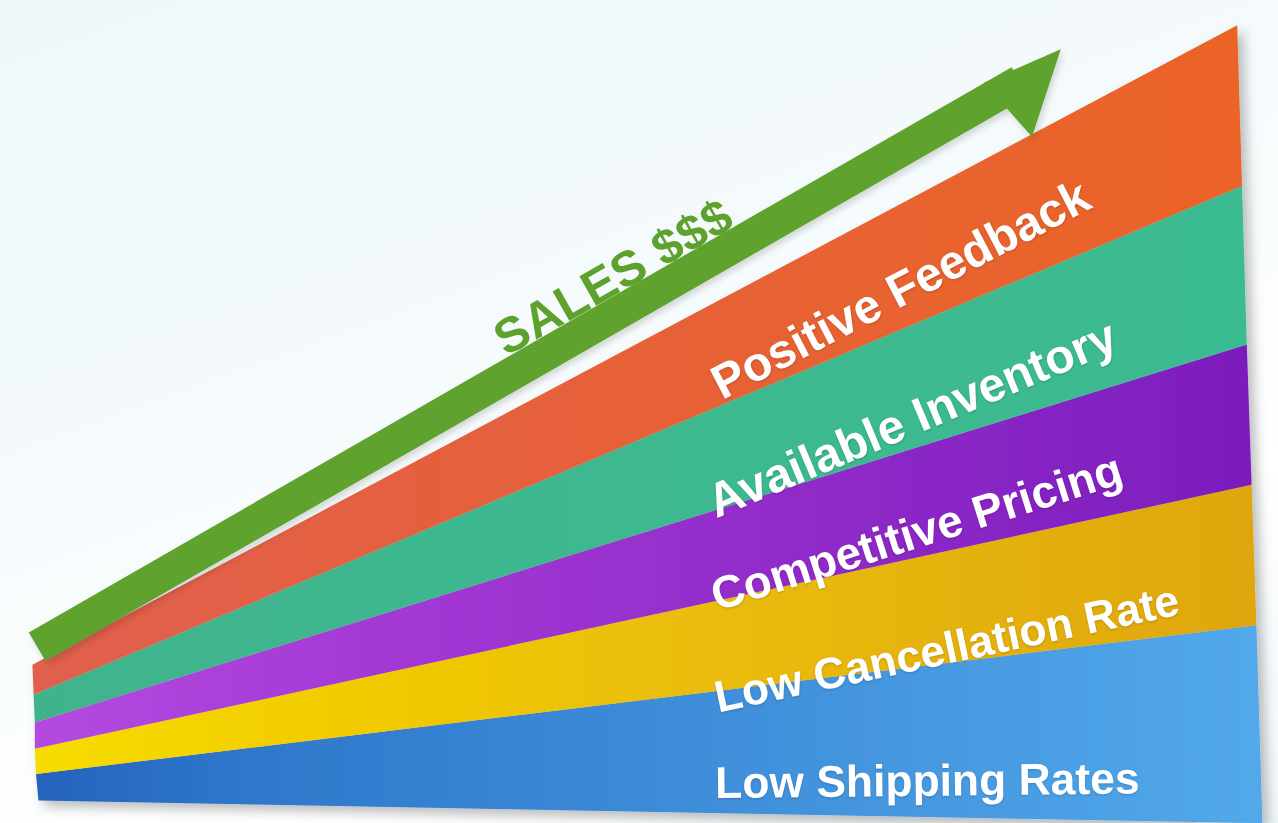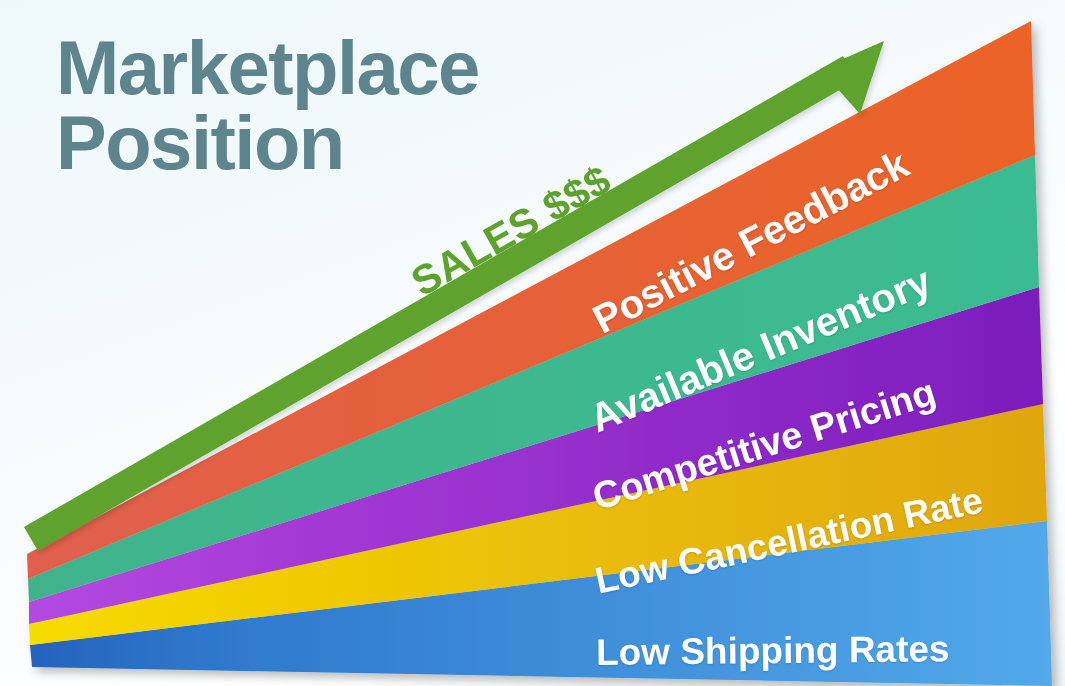--- a/index.html
+++ b/index.html
@@ -114,22 +114,20 @@
 
       <path d="M 27,554 L 1031,21 L 1035,155 L 28,579 Z" fill="url(#gradOrange)"></path>
     </g>
 
     <g filter="url(#arrowShadow)">
       <path d="M 24,527 L 843,56 L 857,80 L 38,551 Z" fill="#5ea22e"></path>
       <path d="M 884,41 L 860,114 L 820,69 Z" fill="#5ea22e"></path>
     </g>
   </svg>
 
-  <h1 class="headline">Marketplace
-Position</h1>
 
   <div class="sales-label" style="left:415px; top:262px; font-size:41px; color:#5ea22e; transform:rotate(-29.5deg);">SALES $$$</div>
 
   <div class="band-label" style="left:596px; top:300px; font-size:40px; transform:rotate(-27.5deg);">Positive Feedback</div>
 
   <div class="band-label" style="left:592px; top:398px; font-size:40px; transform:rotate(-22.8deg);">Available Inventory</div>
 
   <div class="band-label" style="left:594px; top:477px; font-size:38px; transform:rotate(-17.5deg);">Competitive Pricing</div>
 
   <div class="band-label" style="left:596px; top:561px; font-size:37px; transform:rotate(-12deg);">Low Cancellation Rate</div>

